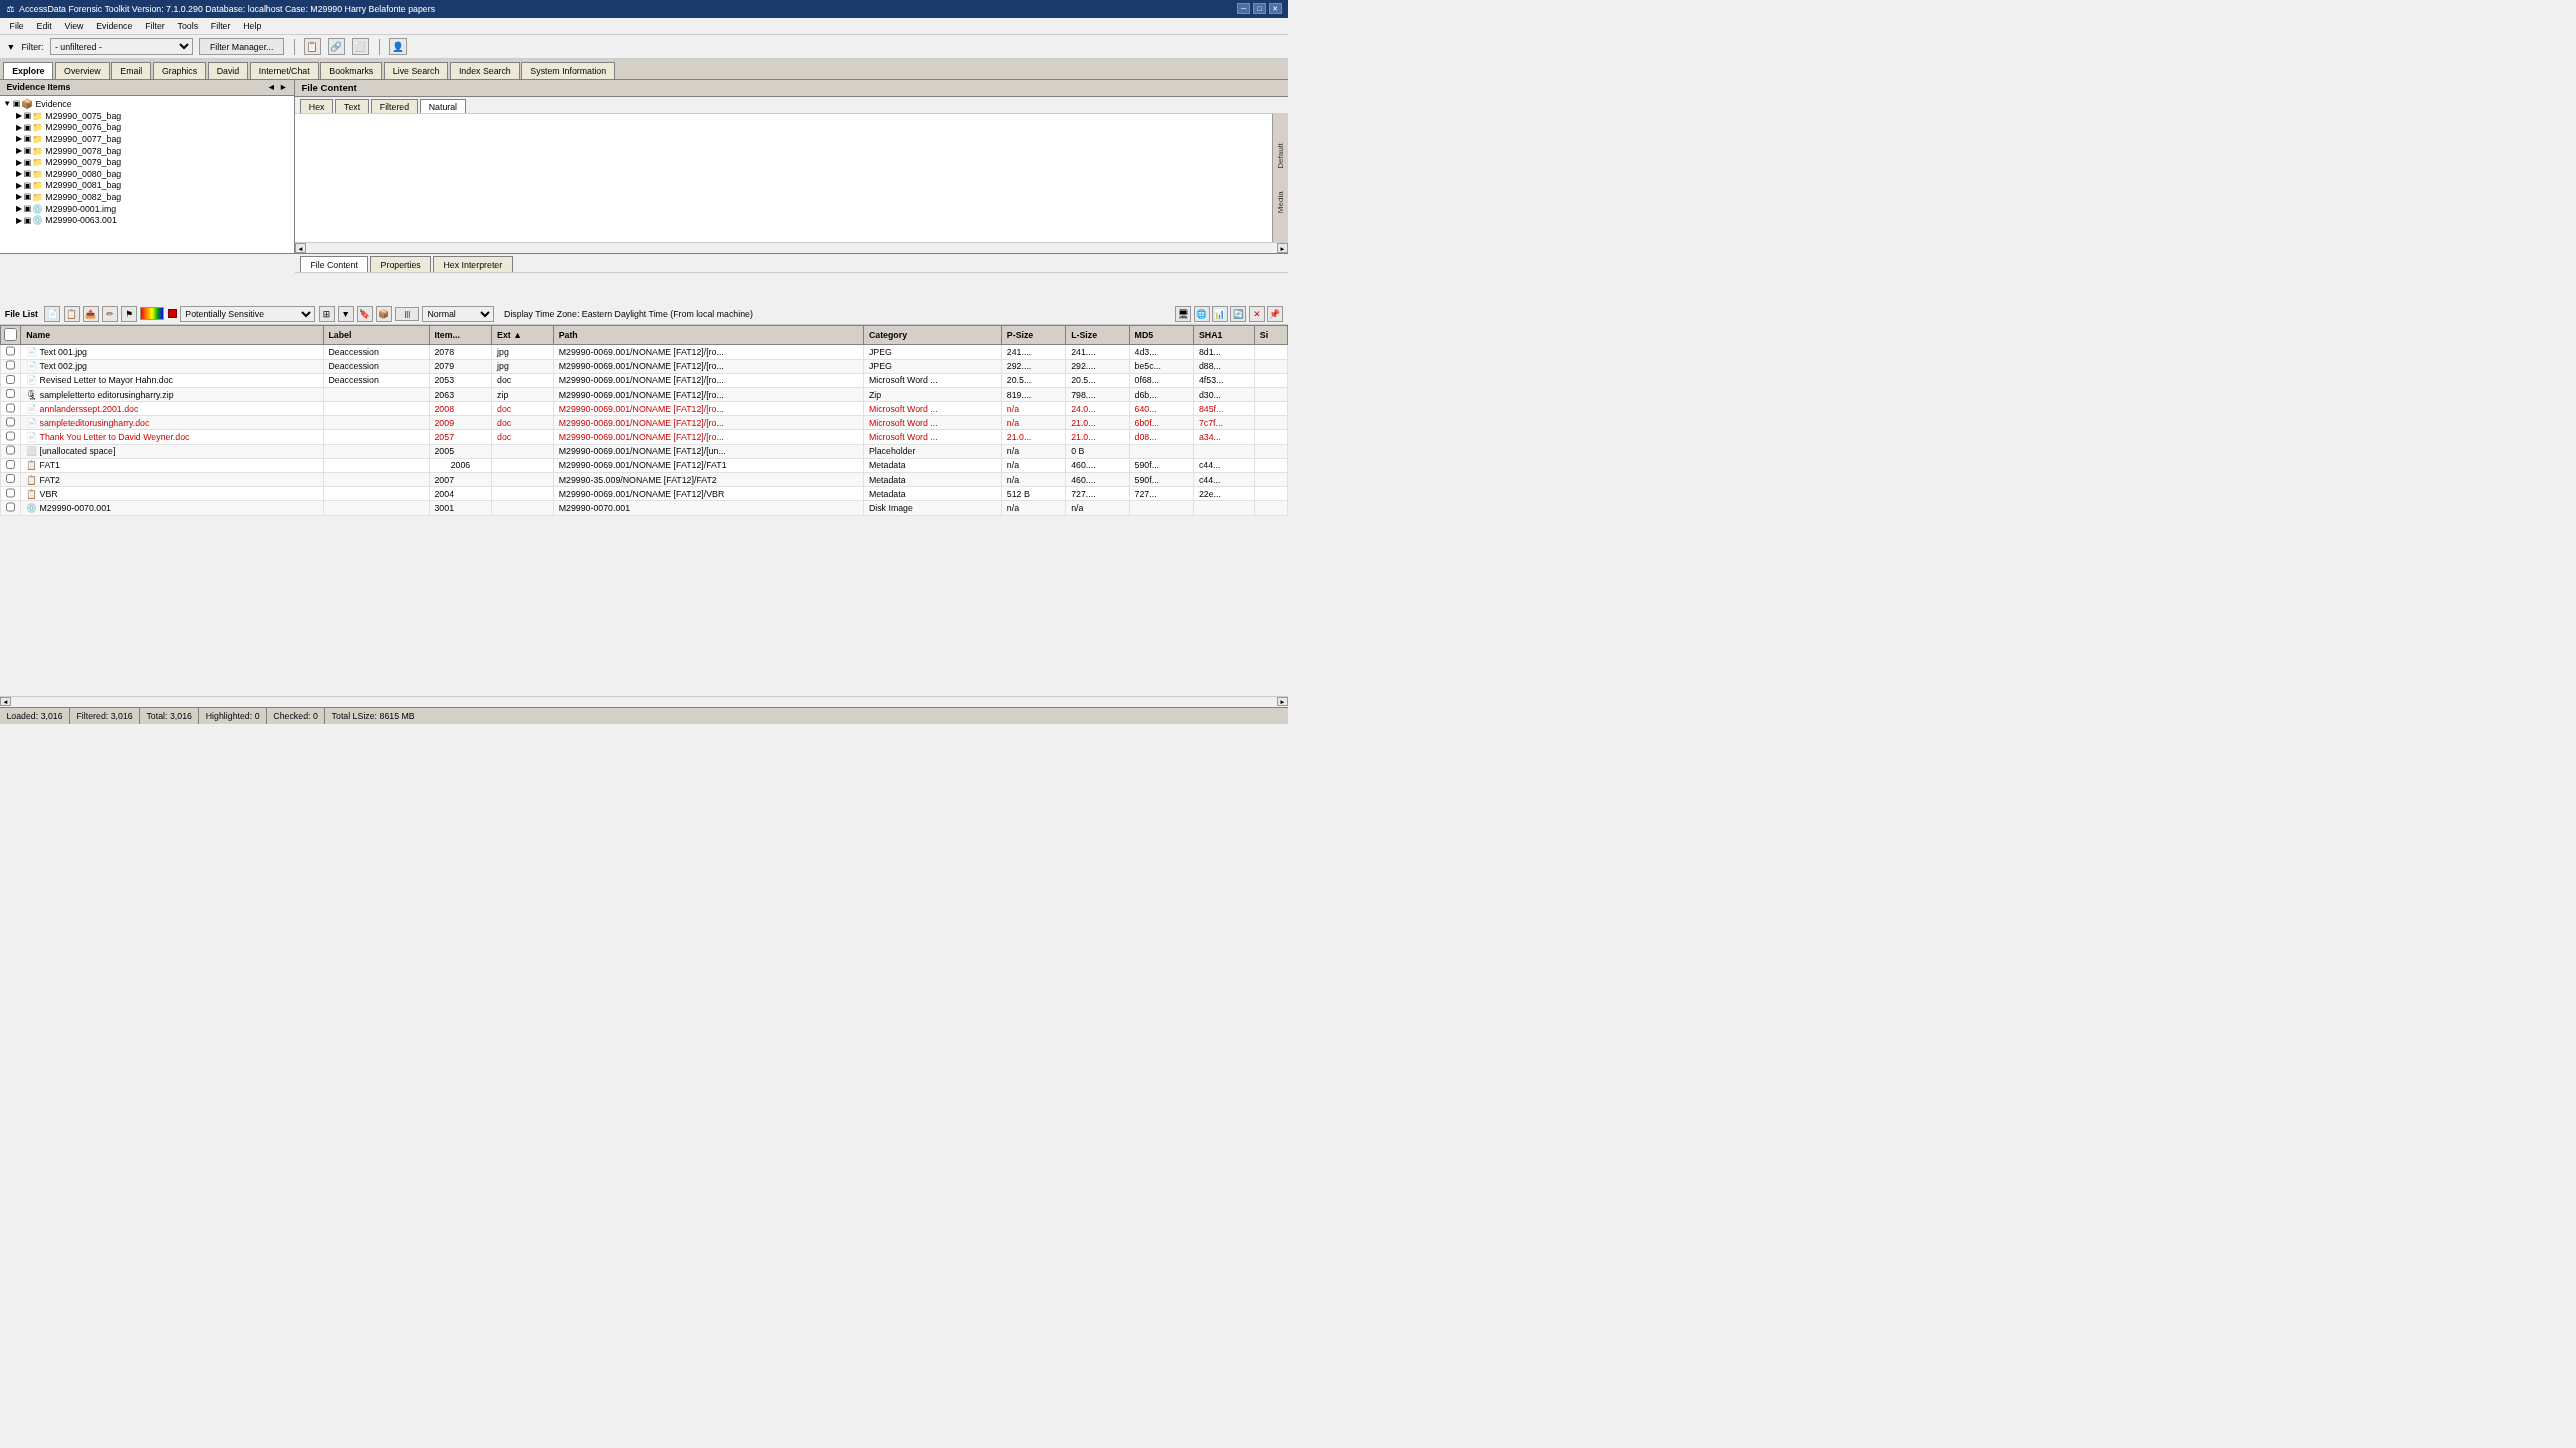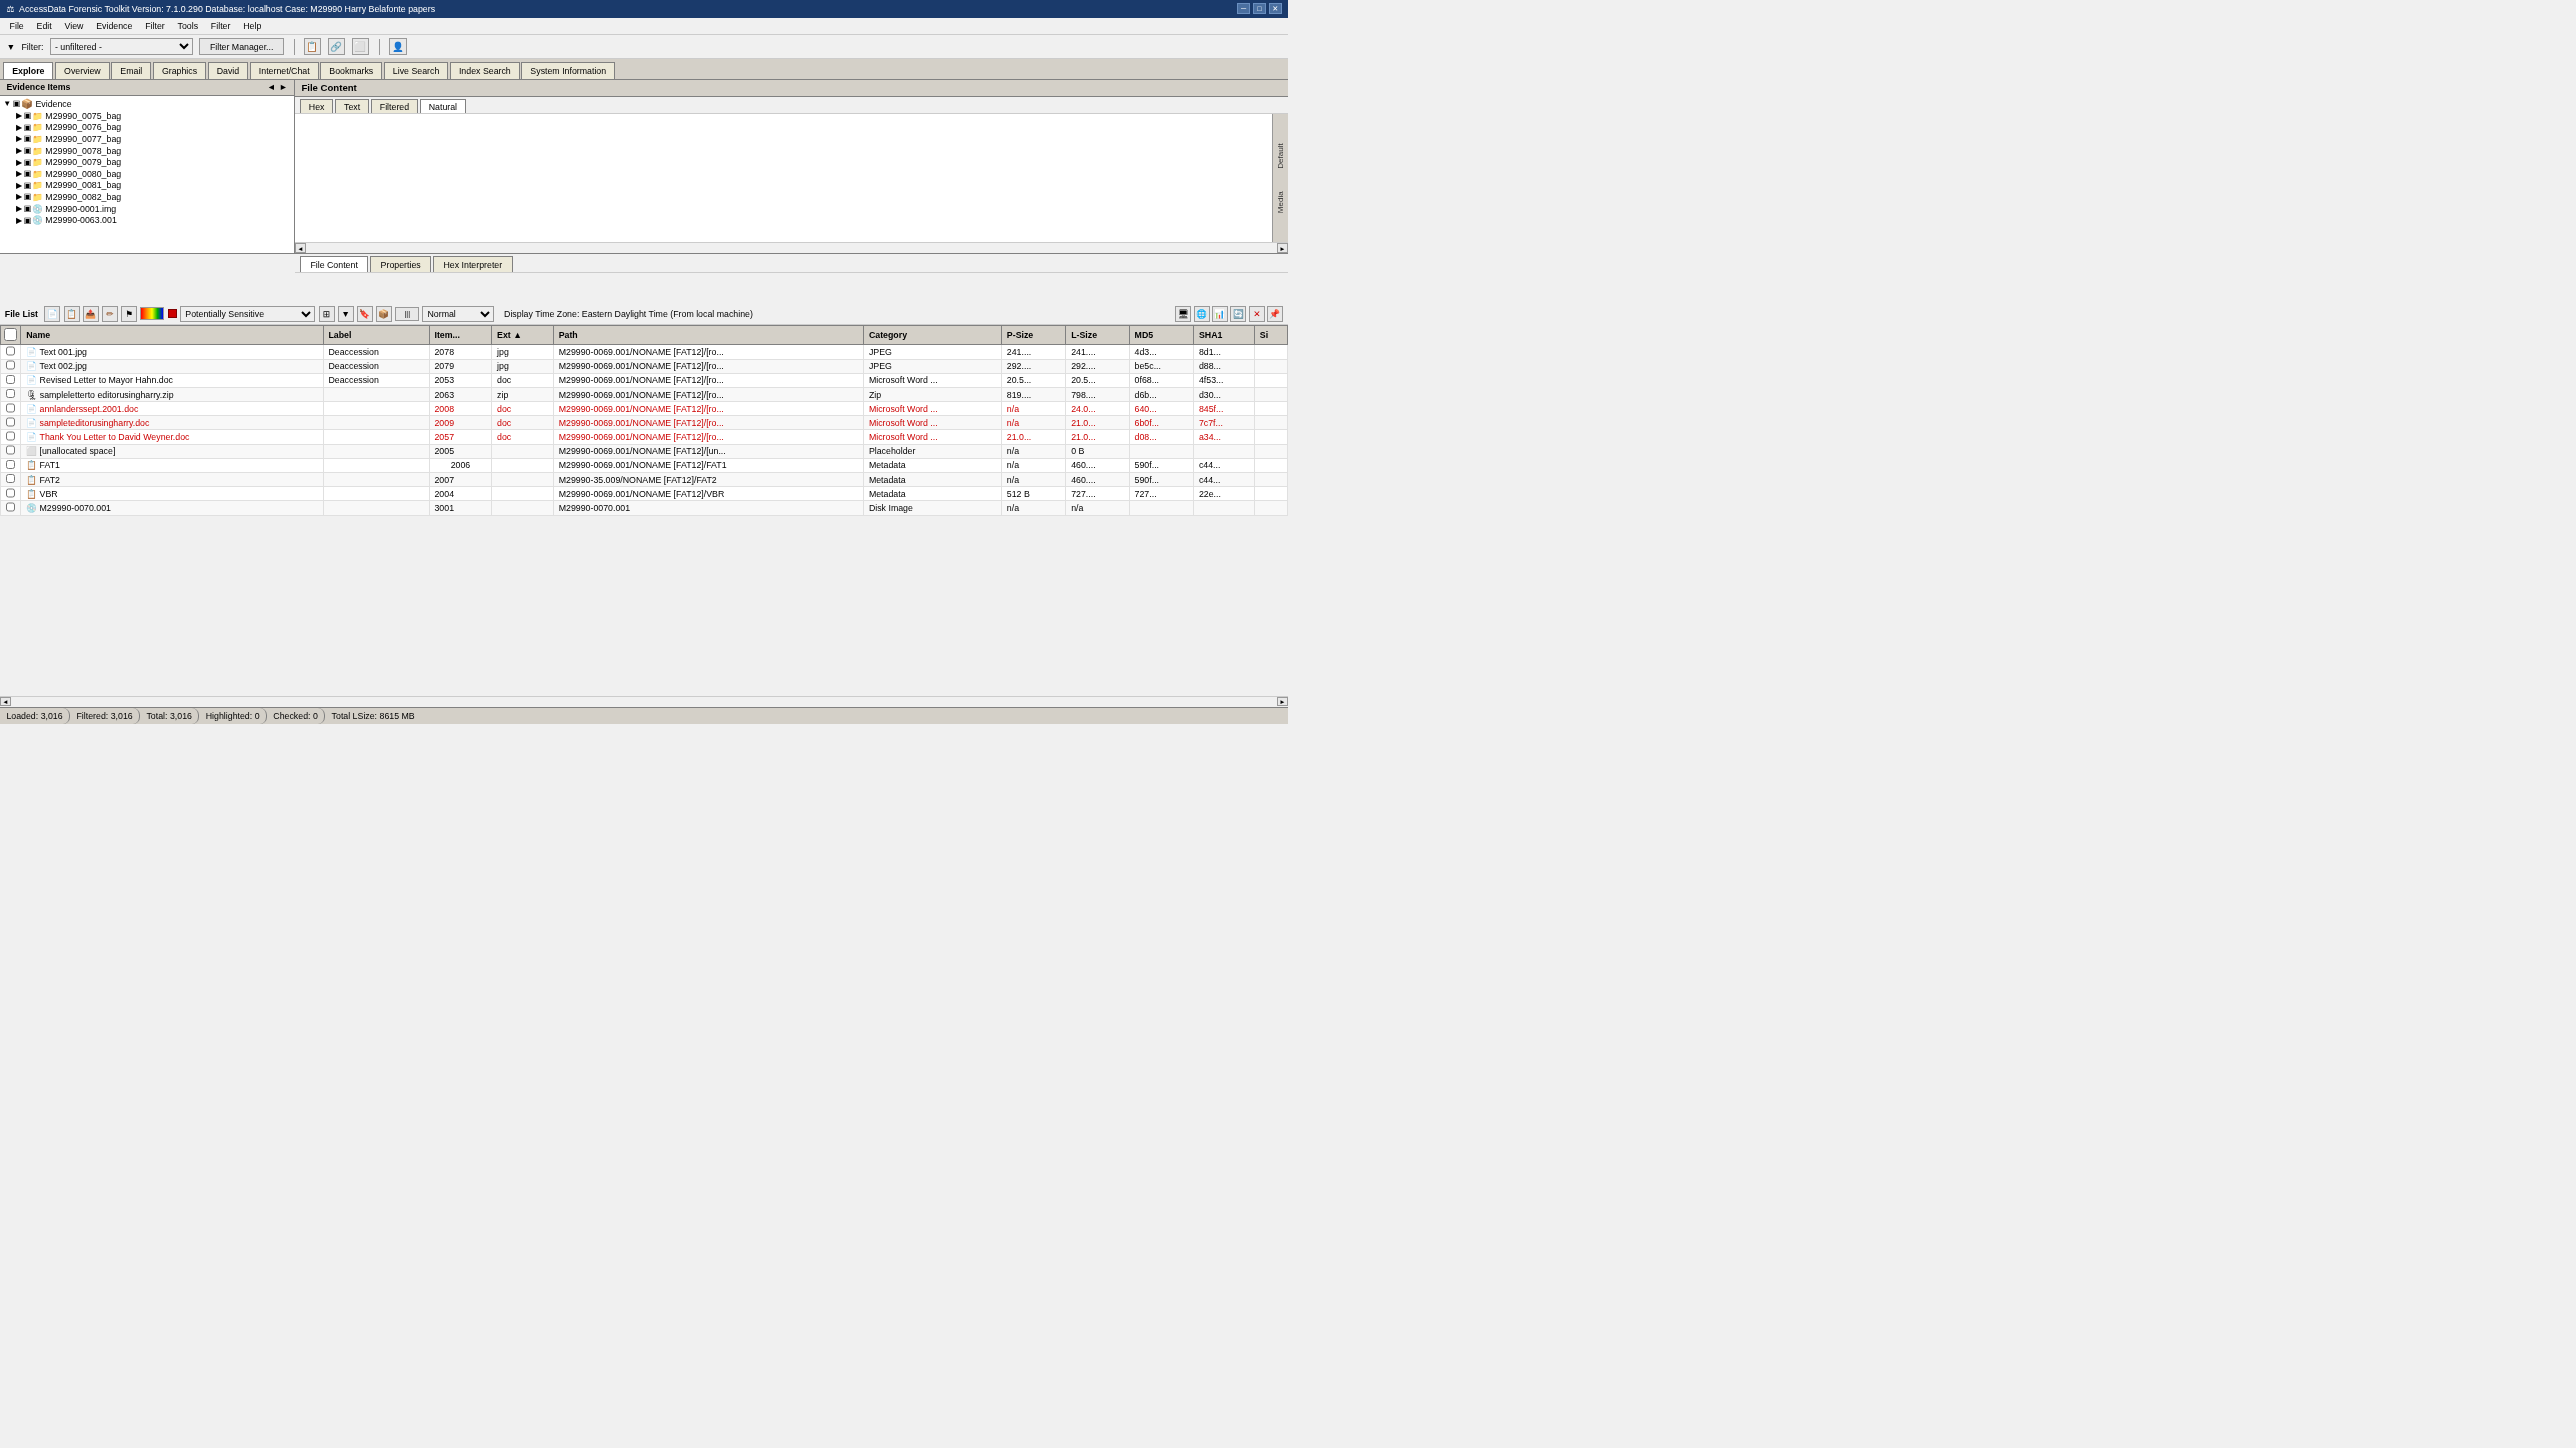--- a/index.html
+++ b/index.html
@@ -45,21 +45,21 @@
     
     #file-list-section { flex: 1; display: flex; flex-direction: column; overflow: hidden; margin-top: 30px; }
     .file-list-icon-btn { width: 16px; height: 16px; border: 0.8px solid #999; background: #e8e8e8; cursor: pointer; display: flex; align-items: center; justify-content: center; font-size: 8.8px; }
     #file-table { width: 100%; border-collapse: collapse; font-size: 8.8px; }
     #file-table th { background: #d4d0c8; border: 0.8px solid #808080; padding: 1.6px 4.8px; text-align: left; white-space: nowrap; position: sticky; top: 0; cursor: pointer; }
     #file-table td { border: 0.8px solid #e0e0e0; padding: 0.8px 4.8px; white-space: nowrap; }
     #file-table tr:nth-child(even) { background: #f8f8f8; }
 
     
     #status-bar { background: #d4d0c8; border-top: 0.8px solid #808080; height: 17.5px; display: flex; align-items: center; }
-    .status-cell { padding: 0 6.4px; border-right: 0.8px solid #808080; font-size: 8.8px; height: 100%; display: flex; align-items: center; border-radius: 7px; }
+    .status-cell { padding: 0 6.4px; border-right: 0.8px solid #808080; font-size: 8.8px; height: 100%; display: flex; align-items: center; }
     .status-cell:last-child { border-right: none; }
 
     
     #bottom-status { background: #d4d0c8; border-top: 0.8px solid #808080; height: 16px; display: flex; align-items: center; justify-content: space-between; padding: 0 6.4px; font-size: 8.8px; }
 
     
     ::-webkit-scrollbar { width: 11px; height: 11px; }
     ::-webkit-scrollbar-track { background: #f0f0f0; }
     ::-webkit-scrollbar-thumb { background: #b0b0b0; border: 0.8px solid #808080; }
 

